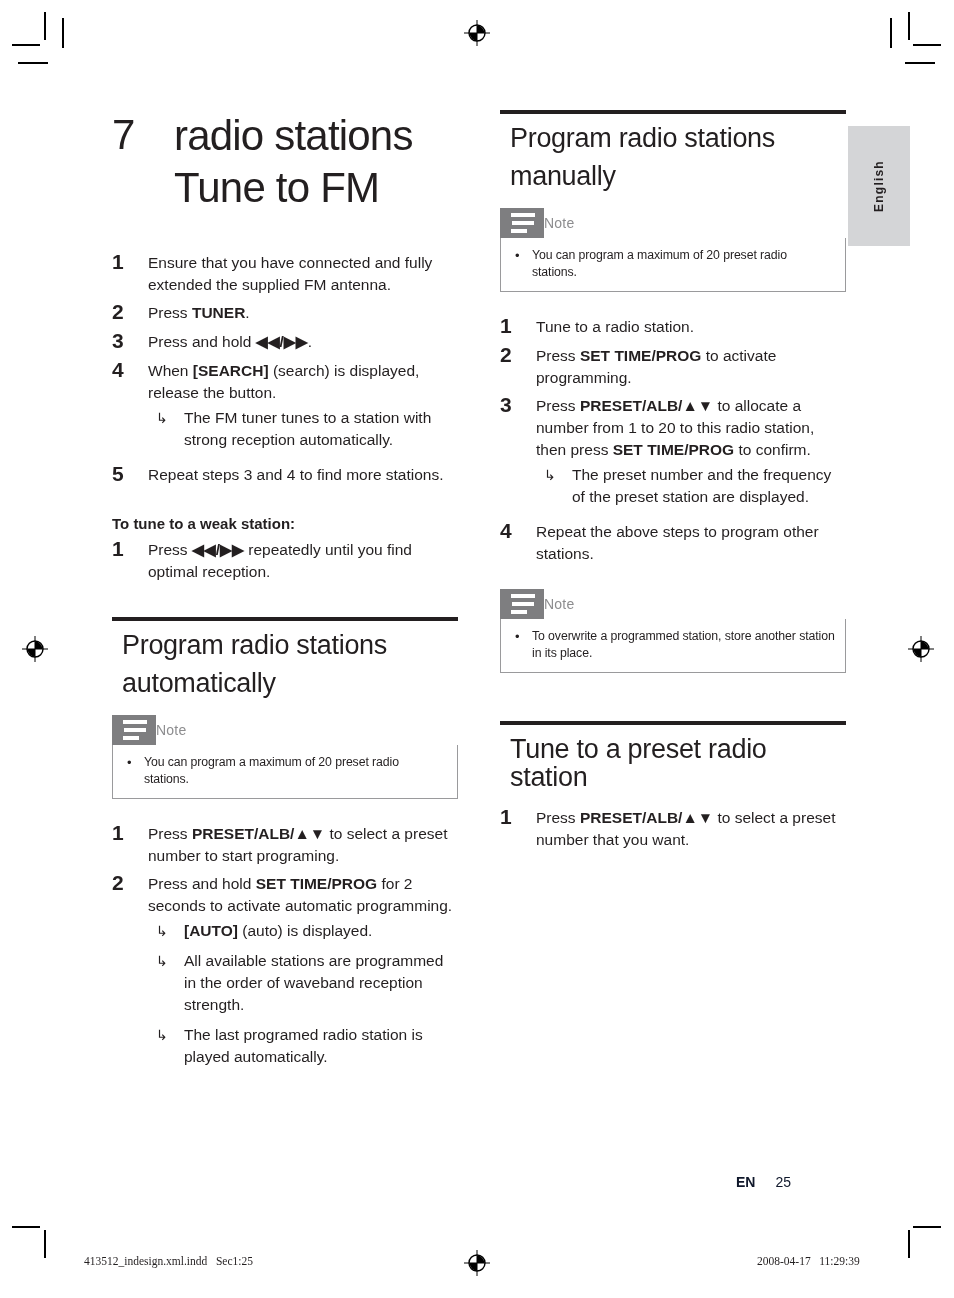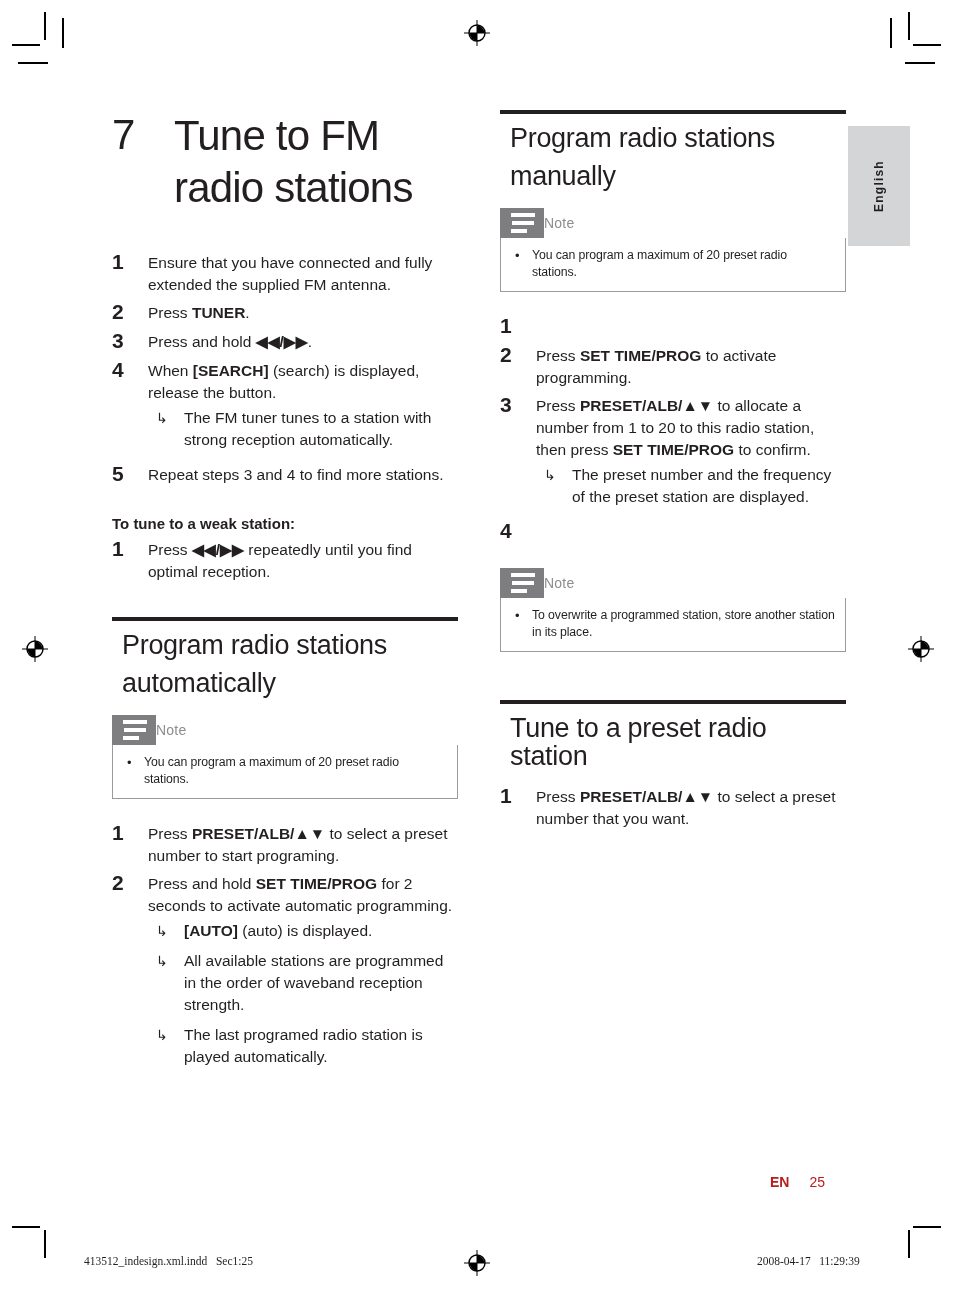--- a/index.html
+++ b/index.html
@@ -189,24 +189,24 @@
     font-size: 12px;
     font-weight: 700;
     letter-spacing: 1.2px;
     color: #231f20;
     white-space: nowrap;
   }
 
   
   .folio {
     position: absolute;
-    left: 770px; top: 1174px;
+    left: 736px; top: 1174px;
     font-size: 14px;
     font-weight: 700;
-    color: #b91c1c;
+    color: #0f172a;
   }
   .folio .pg {
     font-weight: 400;
     margin-left: 20px;
   }
 
   
   .slug {
     position: absolute;
     font-family: Liberation Serif, serif;
@@ -272,22 +272,22 @@
   </svg>
 </div>
 
 <div class="page">
 
   <div class="col col-left">
 
     <div class="chapter">
       <div class="chapter-num">7</div>
       <div>
+        <div class="chapter-title">radio stations</div>
         <div class="chapter-title">Tune to FM</div>
-        <div class="chapter-title">radio stations</div>
       </div>
     </div>
 
     <div class="steps">
 
       <div class="step">
         <div class="step-num">1</div>
         <div class="step-body">Ensure that you have connected and fully extended the supplied FM antenna.</div>
       </div>
 
@@ -398,40 +398,42 @@
           <div class="note-item">
             <div class="note-bullet">•</div>
             <div class="note-text">You can program a maximum of 20 preset radio stations.</div>
           </div>
         </div>
       </div>
 
       <div class="steps">
         <div class="step">
           <div class="step-num">1</div>
+          <div class="step-body">Tune to a radio station.</div>
         </div>
 
         <div class="step">
           <div class="step-num">2</div>
           <div class="step-body"><span>Press </span><b>SET TIME/PROG</b><span> to activate programming.</span></div>
         </div>
 
         <div class="step">
           <div class="step-num">3</div>
           <div class="step-body">
             <span>Press </span><b>PRESET/ALB/▲▼</b><span> to allocate a number from 1 to 20 to this radio station, then press </span><b>SET TIME/PROG</b><span> to confirm.</span>
             <div class="result">
               <div class="result-arrow">↳</div>
               <div class="result-text">The preset number and the frequency of the preset station are displayed.</div>
             </div>
           </div>
         </div>
 
         <div class="step" style="margin-top:9px;">
           <div class="step-num">4</div>
+          <div class="step-body">Repeat the above steps to program other stations.</div>
         </div>
       </div>
 
       <div class="note" style="margin-top:24px;">
         <div class="note-head">
           <div class="note-icon">
             <i class="b1"></i>
               <i class="b2"></i>
               <i class="b3"></i>
           </div>

